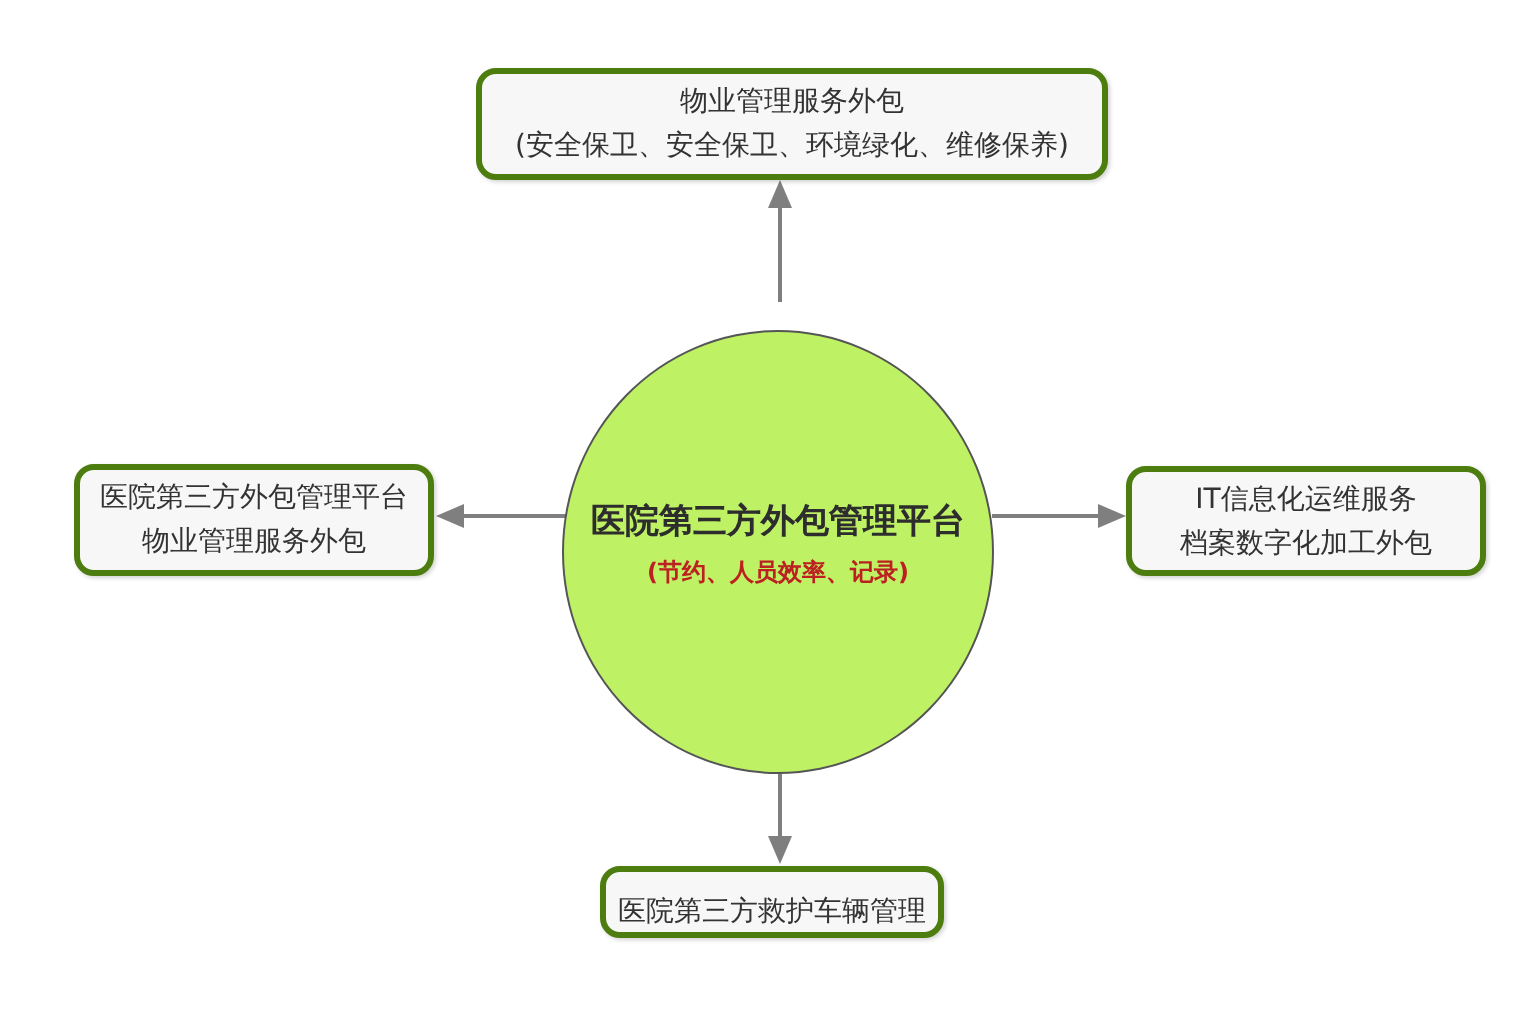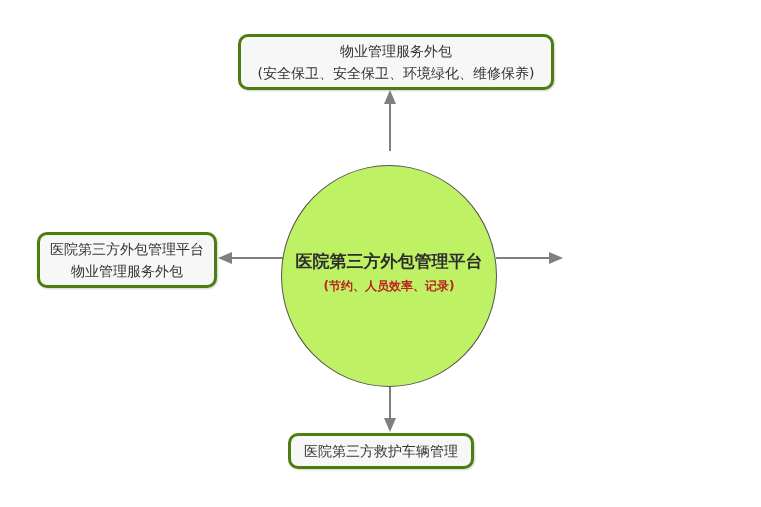--- a/index.html
+++ b/index.html
@@ -36,21 +36,21 @@
     justify-content: center;
     color: #333333;
     font-size: 14px;
     line-height: 22px;
     text-align: center;
     white-space: nowrap;
   }
   #node-top    { left: 238px; top: 34px;  width: 316px; height: 56px; }
   #node-left   { left: 37px;  top: 232px; width: 180px; height: 56px; }
   #node-right  { left: 563px; top: 233px; width: 180px; height: 55px; }
-  #node-bottom { left: 288px; top: 433px; width: 186px; height: 36px; line-height: 20px; }
+  #node-bottom { left: 300px; top: 433px; width: 172px; height: 36px; line-height: 20px; justify-content: flex-end; }
   #node-center {
     position: absolute;
     box-sizing: border-box;
     left: 281px;
     top: 165px;
     width: 216px;
     height: 222px;
     border-radius: 50%;
     background: #bef264;
     border: 1px solid #555555;
@@ -107,20 +107,24 @@
   <div class="node" id="node-top">
     <span class="node-line">物业管理服务外包</span>
     <span class="node-line">(安全保卫、安全保卫、环境绿化、维修保养)</span>
   </div>
 
   <div class="node" id="node-left">
     <span class="node-line">医院第三方外包管理平台</span>
     <span class="node-line">物业管理服务外包</span>
   </div>
 
+  <div class="node" id="node-right">
+    <span class="node-line">IT信息化运维服务</span>
+    <span class="node-line">档案数字化加工外包</span>
+  </div>
 
   <div class="node" id="node-bottom">
     <span class="node-line">医院第三方救护车辆管理</span>
   </div>
 
   <div id="node-center">
     <span class="center-title">医院第三方外包管理平台</span>
     <span class="center-subtitle">(节约、人员效率、记录)</span>
   </div>
 

